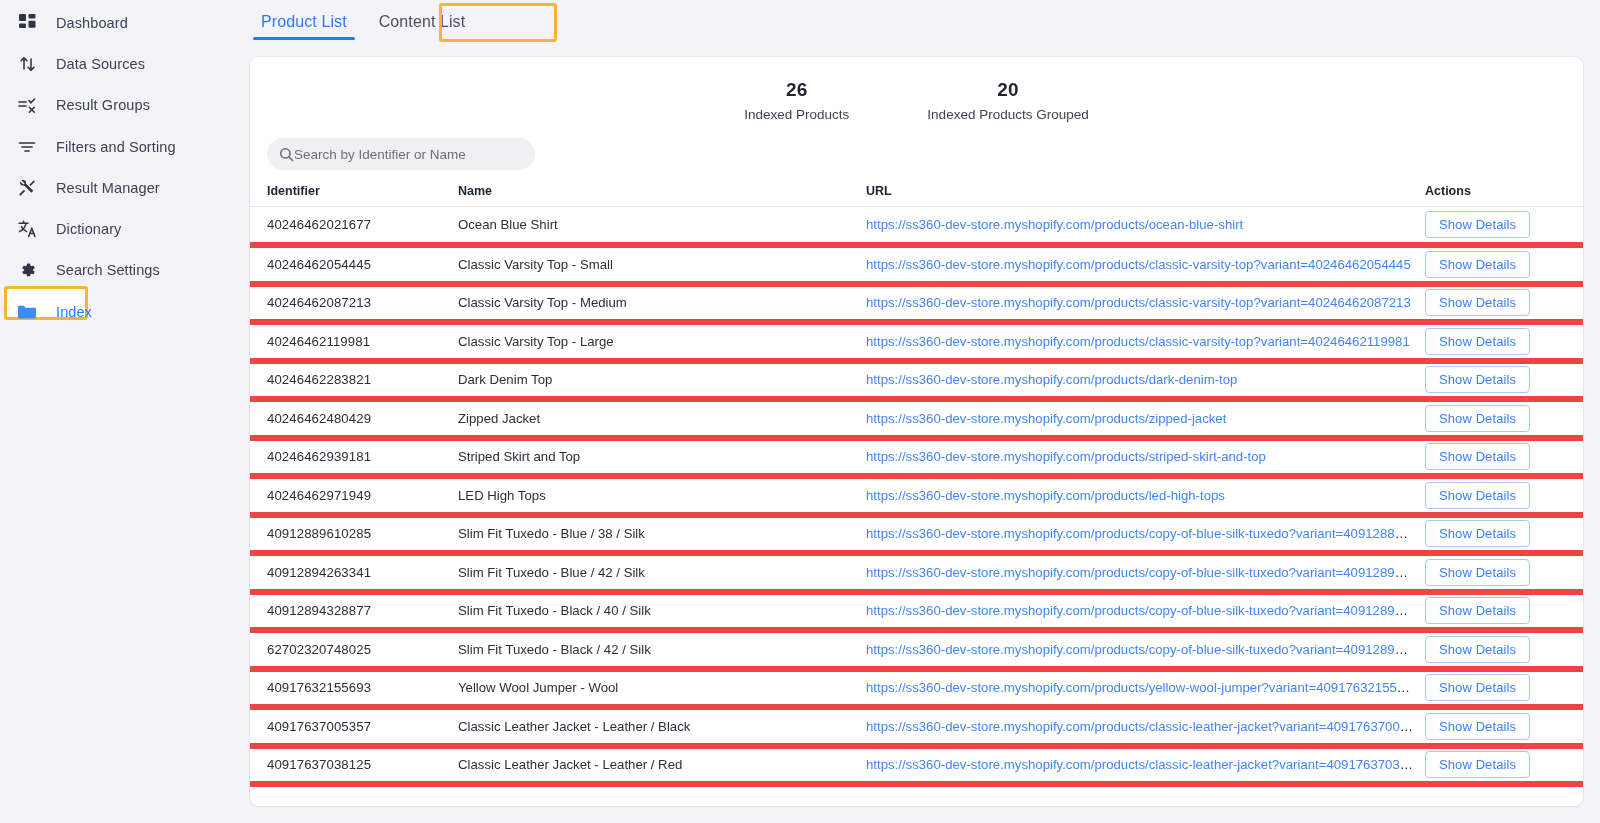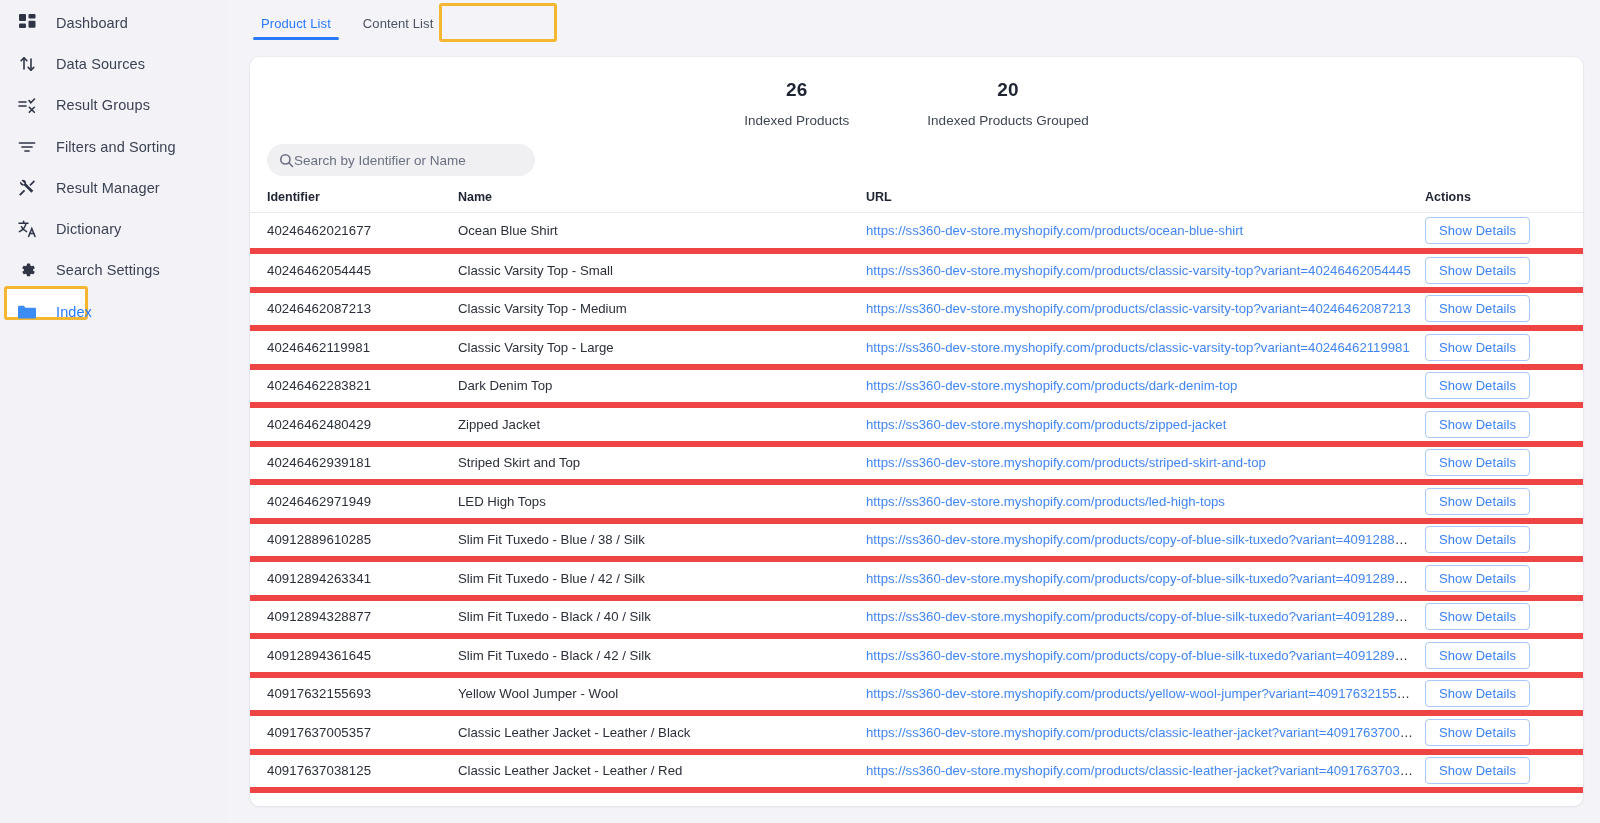--- a/index.html
+++ b/index.html
@@ -82,21 +82,21 @@
 
   .tabbar {
     height: 40px;
     display: flex;
     align-items: flex-end;
     padding-left: 17px;
     gap: 0px;
   }
   .tab {
     position: relative;
-    font-size: 13px;
+    font-size: 16px;
     padding: 0 16px 9px 16px;
     color: #4a5060;
     cursor: pointer;
     letter-spacing: 0.1px;
   }
   .tab.active { color: #2979ff; }
   .tab.active::after {
     content: "";
     position: absolute;
     left: 8px;
@@ -137,21 +137,21 @@
     padding-top: 22px;
   }
   .stat { text-align: center; }
   .stat-value {
     font-size: 19px;
     font-weight: bold;
     color: #1f2433;
     letter-spacing: 0.2px;
   }
   .stat-label {
-    margin-top: 12px;
+    margin-top: 6px;
     font-size: 13.5px;
     color: #3f4553;
   }
 
   .searchwrap { padding: 16px 0 0 17px; }
   .searchbox {
     width: 268px;
     height: 32px;
     border-radius: 16px;
     background: #f0f0f3;
@@ -466,21 +466,21 @@
               <td class="t-url"><a href="#">https://ss360-dev-store.myshopify.com/products/copy-of-blue-silk-tuxedo?variant=40912894263341</a></td>
               <td class="t-act"><button class="show-details">Show Details</button></td>
             </tr>
             <tr>
               <td class="t-id">40912894328877</td>
               <td class="t-name">Slim Fit Tuxedo - Black / 40 / Silk</td>
               <td class="t-url"><a href="#">https://ss360-dev-store.myshopify.com/products/copy-of-blue-silk-tuxedo?variant=40912894328877</a></td>
               <td class="t-act"><button class="show-details">Show Details</button></td>
             </tr>
             <tr>
-              <td class="t-id">40912894361645</td>
+              <td class="t-id">62702320748025</td>
               <td class="t-name">Slim Fit Tuxedo - Black / 42 / Silk</td>
               <td class="t-url"><a href="#">https://ss360-dev-store.myshopify.com/products/copy-of-blue-silk-tuxedo?variant=40912894361645</a></td>
               <td class="t-act"><button class="show-details">Show Details</button></td>
             </tr>
             <tr>
               <td class="t-id">40917632155693</td>
               <td class="t-name">Yellow Wool Jumper - Wool</td>
               <td class="t-url"><a href="#">https://ss360-dev-store.myshopify.com/products/yellow-wool-jumper?variant=40917632155693</a></td>
               <td class="t-act"><button class="show-details">Show Details</button></td>
             </tr>

